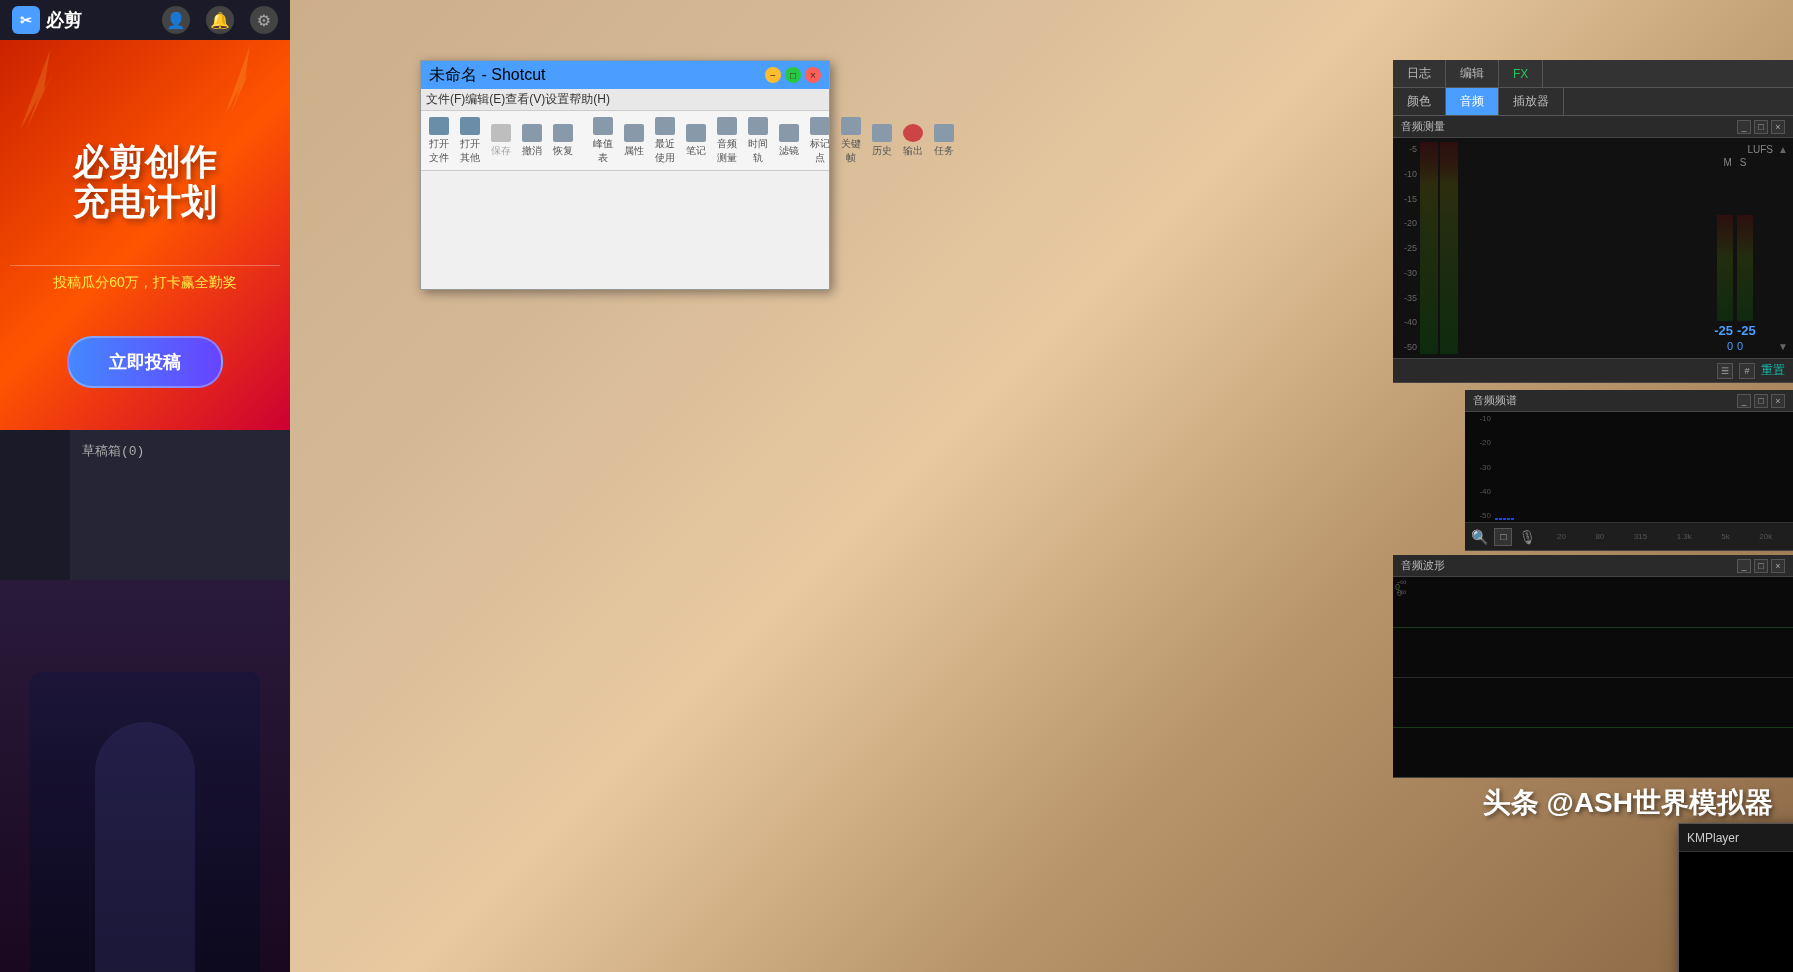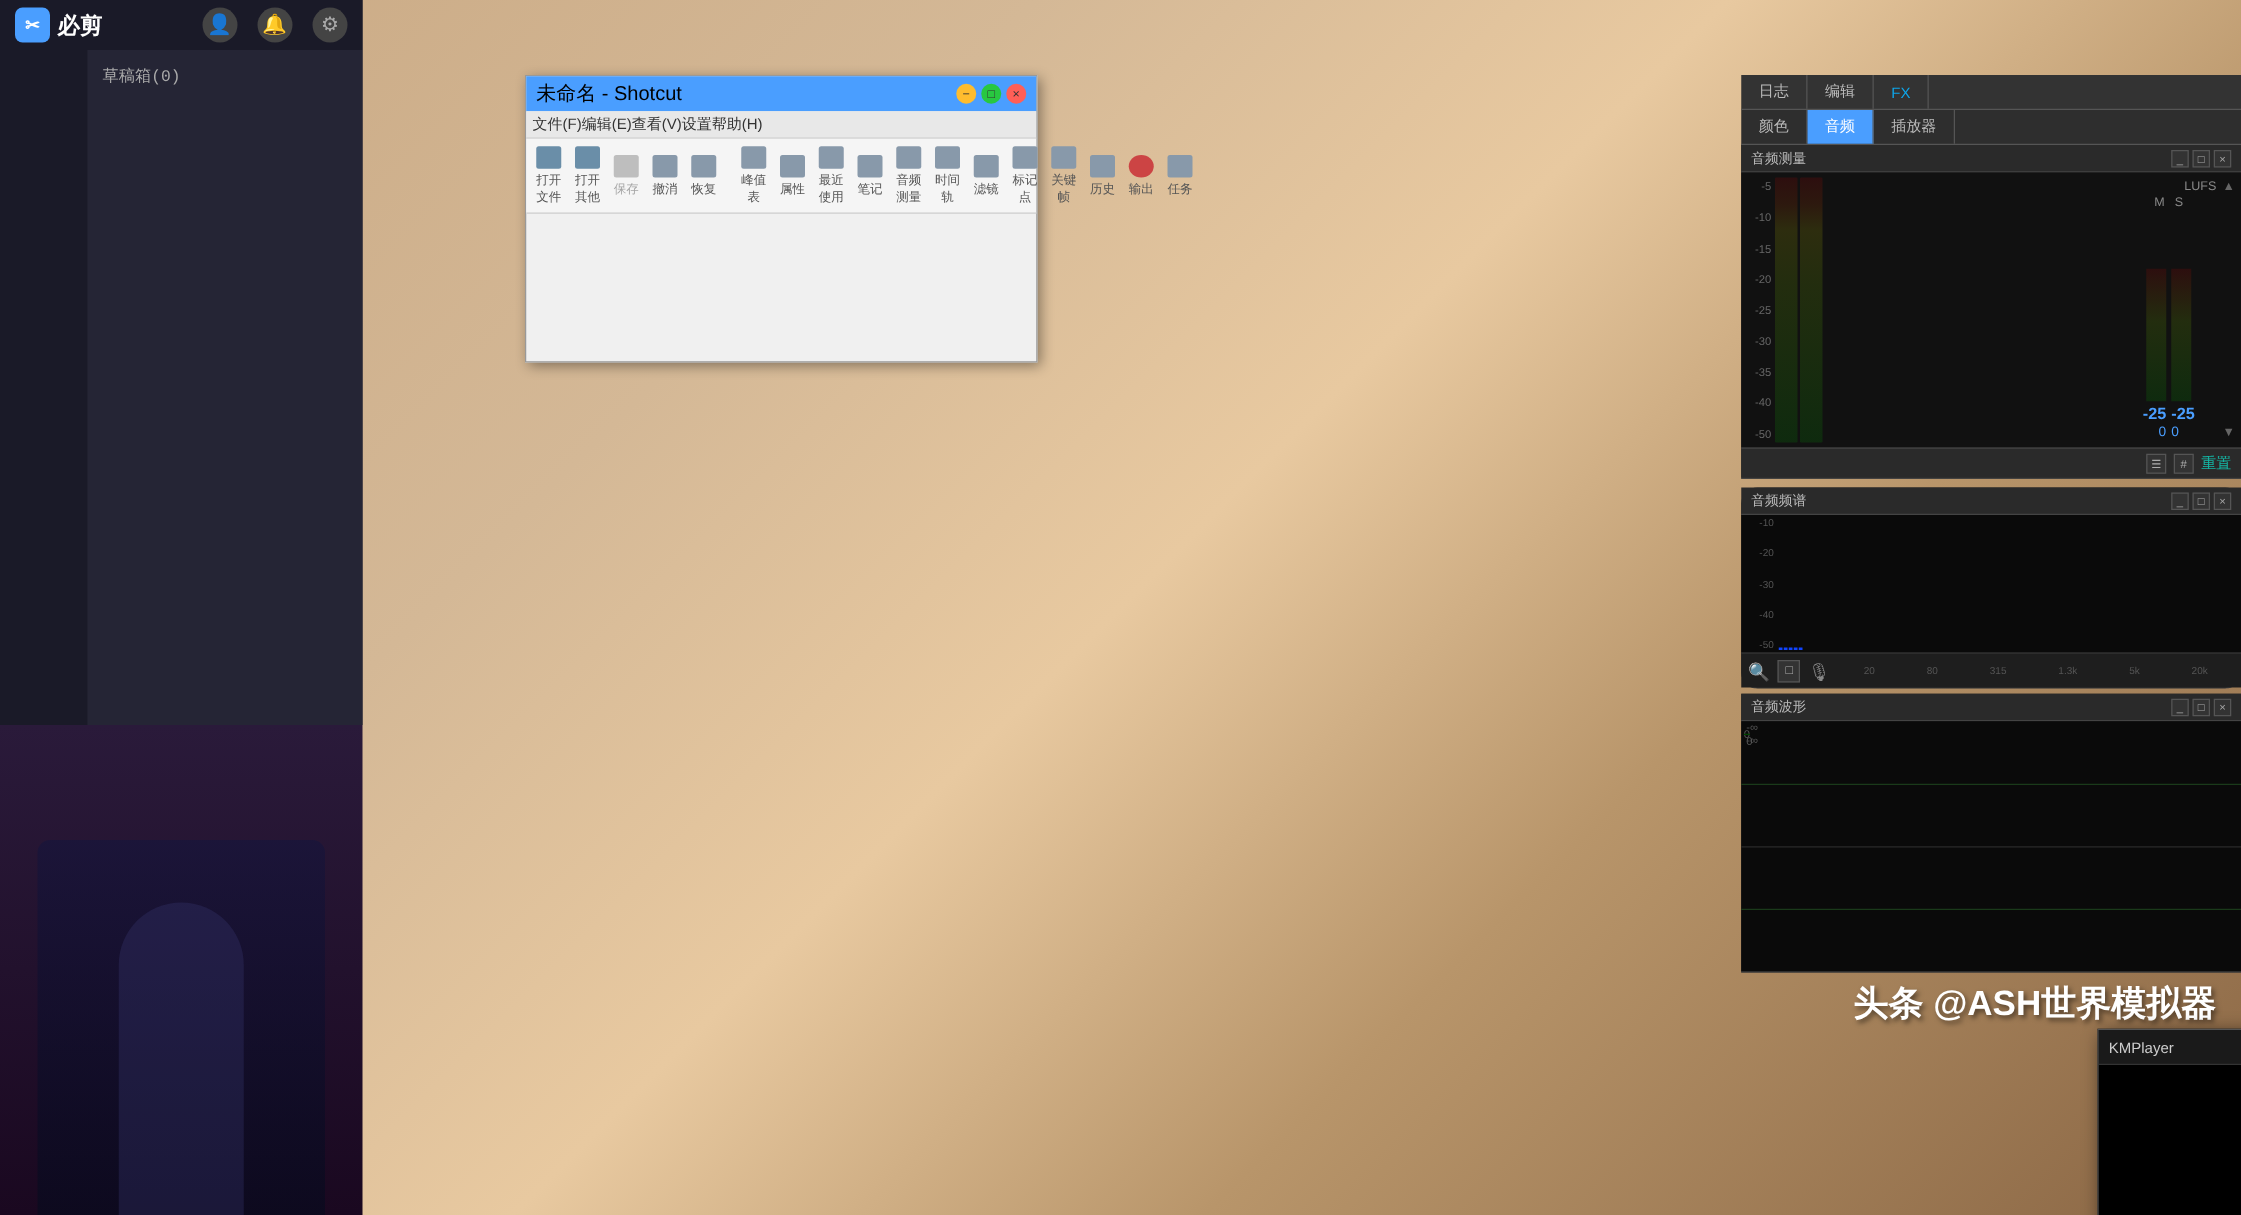--- a/index.html
+++ b/index.html
@@ -244,20 +244,36 @@
       <div class="bijian-logo-icon">✂</div>
       <span>必剪</span>
     </div>
     <div style="margin-left: auto; display: flex; gap: 16px;">
       <div style="width: 28px; height: 28px; border-radius: 50%; background: #444; display: flex; align-items: center; justify-content: center; color: #aaa; cursor: pointer;">👤</div>
       <div style="width: 28px; height: 28px; border-radius: 50%; background: #444; display: flex; align-items: center; justify-content: center; color: #aaa; cursor: pointer;">🔔</div>
       <div style="width: 28px; height: 28px; border-radius: 50%; background: #444; display: flex; align-items: center; justify-content: center; color: #aaa; cursor: pointer;">⚙</div>
     </div>
   </div>
 
+  <div class="bijian-ad">
+
+    <div style="position: absolute; top: 0; left: 0; width: 100%; height: 100%; background: linear-gradient(135deg, #cc2200 0%, #ff5500 50%, #cc0033 100%); z-index: 0;"></div>
+
+    <div style="position: absolute; top: 10px; left: 20px; width: 60px; height: 80px; background: rgba(255,255,100,0.15); clip-path: polygon(50% 0%, 0% 100%, 30% 60%, 10% 100%, 60% 20%, 40% 50%); z-index: 1;"></div>
+    <div style="position: absolute; top: 5px; right: 15px; width: 50px; height: 70px; background: rgba(255,255,100,0.15); clip-path: polygon(50% 0%, 0% 100%, 30% 60%, 10% 100%, 60% 20%, 40% 50%); z-index: 1;"></div>
+
+    <div style="position: relative; z-index: 2; text-align: center; margin-top: 60px;">
+      <div style="color: white; font-size: 36px; font-weight: 900; line-height: 1.1; text-shadow: 3px 3px 6px rgba(0,0,0,0.4);">必剪创作</div>
+      <div style="color: white; font-size: 36px; font-weight: 900; line-height: 1.1; text-shadow: 3px 3px 6px rgba(0,0,0,0.4);">充电计划</div>
+    </div>
+
+    <div style="position: relative; z-index: 2; color: #ffee44; font-size: 14px; text-align: center; padding: 0 10px; border-top: 1px solid rgba(255,255,255,0.3); padding-top: 8px; width: 100%;">投稿瓜分60万，打卡赢全勤奖</div>
+
+    <div class="bijian-ad-btn">立即投稿</div>
+  </div>
 
   <div style="display: flex; flex: 1; font-family: Liberation Mono, monospace;">
     <div style="width: 70px; background: #1a1a28; display: flex; flex-direction: column; align-items: center; padding-top: 10px;">
     </div>
     <div style="flex: 1; background: #252535; padding: 12px;">
       <div style="color: #aaa; font-size: 13px;">草稿箱(0)</div>
     </div>
   </div>
 </div>
 
@@ -355,21 +371,21 @@
     <div class="toolbar-btn">
       <div style="width:20px;height:18px;background:#8899aa;border-radius:2px;margin-bottom:2px;"></div>
       <div class="toolbar-label">任务</div>
     </div>
   </div>
 </div>
 
 <div style="position: absolute; top: 60px; right: 0; width: 400px; height: 28px; background: #333; border-bottom: 1px solid #555; display: flex; z-index: 20;">
   <div style="padding: 0 14px; display: flex; align-items: center; font-size: 12px; color: #bbb; cursor: pointer; border-right: 1px solid #555;">日志</div>
   <div style="padding: 0 14px; display: flex; align-items: center; font-size: 12px; color: #bbb; cursor: pointer; border-right: 1px solid #555;">编辑</div>
-  <div style="padding: 0 14px; display: flex; align-items: center; font-size: 12px; color: #0ea5e9; cursor: pointer; border-right: 1px solid #555;">FX</div>
+  <div style="padding: 0 14px; display: flex; align-items: center; font-size: 12px; color: #22c55e; cursor: pointer; border-right: 1px solid #555;">FX</div>
 </div>
 
 <div style="position: absolute; top: 88px; right: 0; width: 400px; height: 28px; background: #2e2e2e; border-bottom: 1px solid #555; display: flex; z-index: 20;">
   <div style="padding: 0 14px; display: flex; align-items: center; font-size: 12px; color: #bbb; cursor: pointer; border-right: 1px solid #555;">颜色</div>
   <div style="padding: 0 14px; display: flex; align-items: center; font-size: 12px; color: white; cursor: pointer; background: #4a9eff; border-right: 1px solid #555;">音频</div>
   <div style="padding: 0 14px; display: flex; align-items: center; font-size: 12px; color: #bbb; cursor: pointer; border-right: 1px solid #555;">插放器</div>
 </div>
 
 <div style="position: absolute; top: 116px; right: 0; width: 400px; background: #222; border-bottom: 1px solid #444; z-index: 19;">
   <div style="height: 22px; background: #2a2a2a; display: flex; align-items: center; justify-content: space-between; padding: 0 8px; border-bottom: 1px solid #444;">
@@ -428,21 +444,21 @@
     </div>
   </div>
 
   <div style="height: 24px; background: #2a2a2a; display: flex; align-items: center; justify-content: flex-end; padding: 0 8px; gap: 6px; border-top: 1px solid #444;">
     <div style="width: 16px; height: 16px; background: #333; border: 1px solid #555; color: #aaa; font-size: 9px; cursor: pointer; display: flex; align-items: center; justify-content: center;">☰</div>
     <div style="width: 16px; height: 16px; background: #333; border: 1px solid #555; color: #aaa; font-size: 9px; cursor: pointer; display: flex; align-items: center; justify-content: center;">#</div>
     <span style="color: #14b8a6; font-size: 12px; cursor: pointer;">重置</span>
   </div>
 </div>
 
-<div style="position: absolute; top: 390px; right: 0; width: 400px; background: #222; border-bottom: 1px solid #444; z-index: 19; border-radius: 13px;">
+<div style="position: absolute; top: 390px; right: 0; width: 328px; background: #222; border-bottom: 1px solid #444; z-index: 19;">
   <div style="height: 22px; background: #2a2a2a; display: flex; align-items: center; justify-content: space-between; padding: 0 8px; border-bottom: 1px solid #444;">
     <span style="color: #bbb; font-size: 11px;">音频频谱</span>
     <div style="display: flex; gap: 3px;">
       <div style="width: 14px; height: 14px; background: #333; border: 1px solid #555; color: #aaa; font-size: 9px; cursor: pointer; display: flex; align-items: center; justify-content: center;">_</div>
       <div style="width: 14px; height: 14px; background: #333; border: 1px solid #555; color: #aaa; font-size: 9px; cursor: pointer; display: flex; align-items: center; justify-content: center;">□</div>
       <div style="width: 14px; height: 14px; background: #333; border: 1px solid #555; color: #aaa; font-size: 9px; cursor: pointer; display: flex; align-items: center; justify-content: center;">×</div>
     </div>
   </div>
   <div style="display: flex; height: 110px; background: #0a0a0a;">
 

